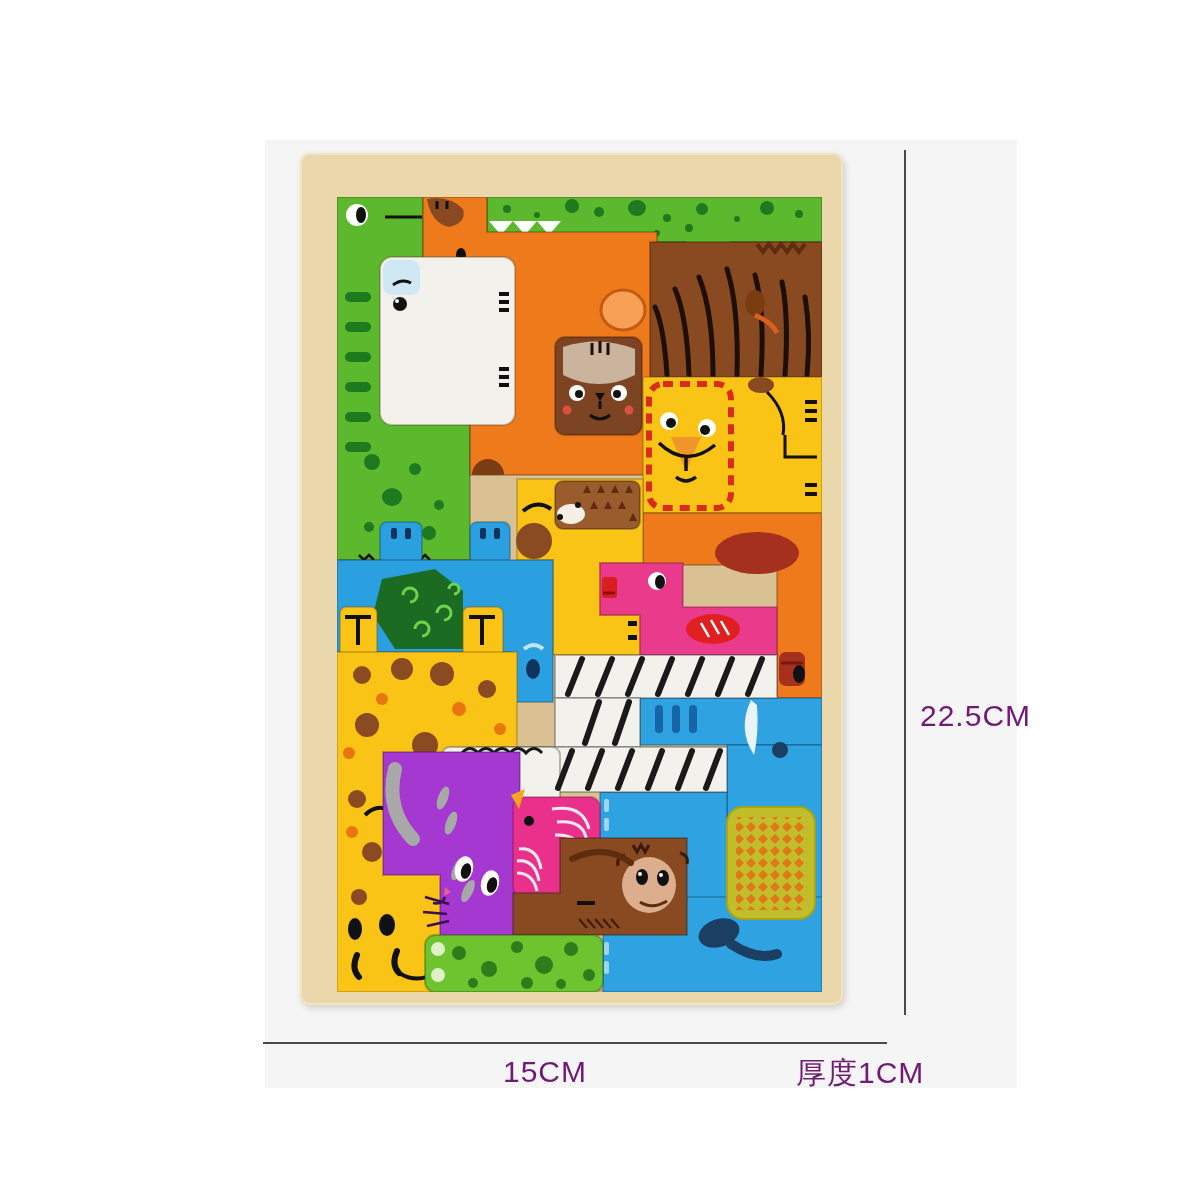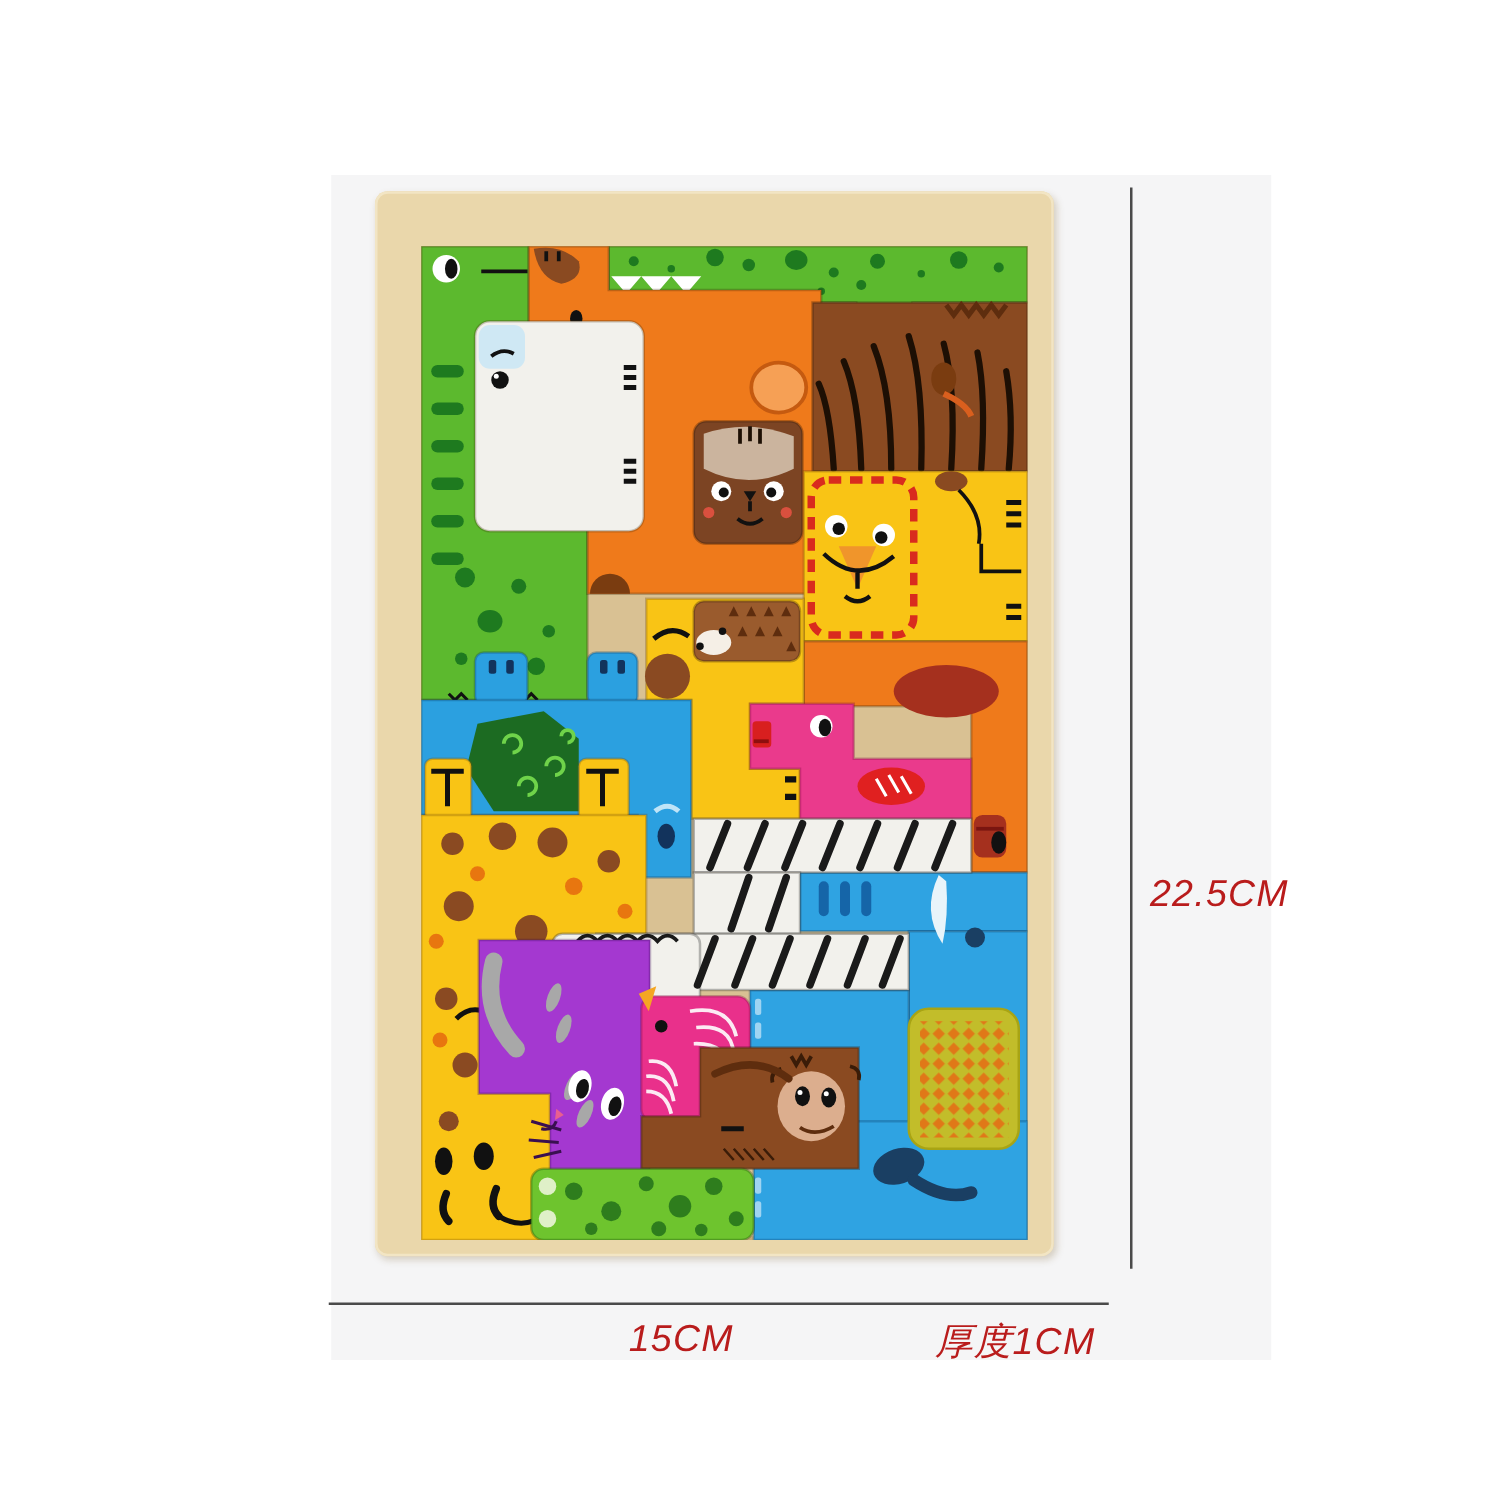--- a/index.html
+++ b/index.html
@@ -6,24 +6,24 @@
   .stage{position:relative;width:1200px;height:1200px;background:#ffffff;overflow:hidden;
          font-family:"Liberation Sans", sans-serif;}
   .photo-bg{position:absolute;left:265px;top:140px;width:752px;height:948px;background:#f5f5f6;}
   .board{position:absolute;left:300px;top:153px;width:543px;height:852px;background:#ead7ab;
          border-radius:10px;box-shadow:2px 3px 6px rgba(120,90,40,0.25), inset 0 0 0 2px #f2e5c4;}
   .board-inner{position:absolute;left:37px;top:44px;width:485px;height:795px;background:#d9c193;
          box-shadow:inset 0 0 0 3px #c3a877, inset 0 4px 8px rgba(90,60,20,0.35);}
   .board-inner svg{position:absolute;left:0;top:0;display:block;}
   .dim-line-v{position:absolute;left:904px;top:150px;width:2px;height:865px;background:#4a4a4a;}
   .dim-line-h{position:absolute;left:263px;top:1042px;width:624px;height:2px;background:#4a4a4a;}
-  .dim-label{position:absolute;color:#b91c1c;font-size:30px;font-weight:400;letter-spacing:1px;font-style:italic;}
+  .dim-label{position:absolute;color:#701a75;font-size:30px;font-weight:400;letter-spacing:1px;}
   .lbl-h{left:920px;top:699px;}
   .lbl-w{left:503px;top:1055px;text-align:right;}
-  .lbl-t{left:748px;top:1053px;text-align:right;}
+  .lbl-t{left:796px;top:1053px;text-align:right;}
 </style>
 </head>
 <body>
 
 <div class="stage">
   <div class="photo-bg"></div>
 
   <div class="board">
     <div class="board-inner">
       <svg width="485" height="795" viewBox="0 0 485 795">

